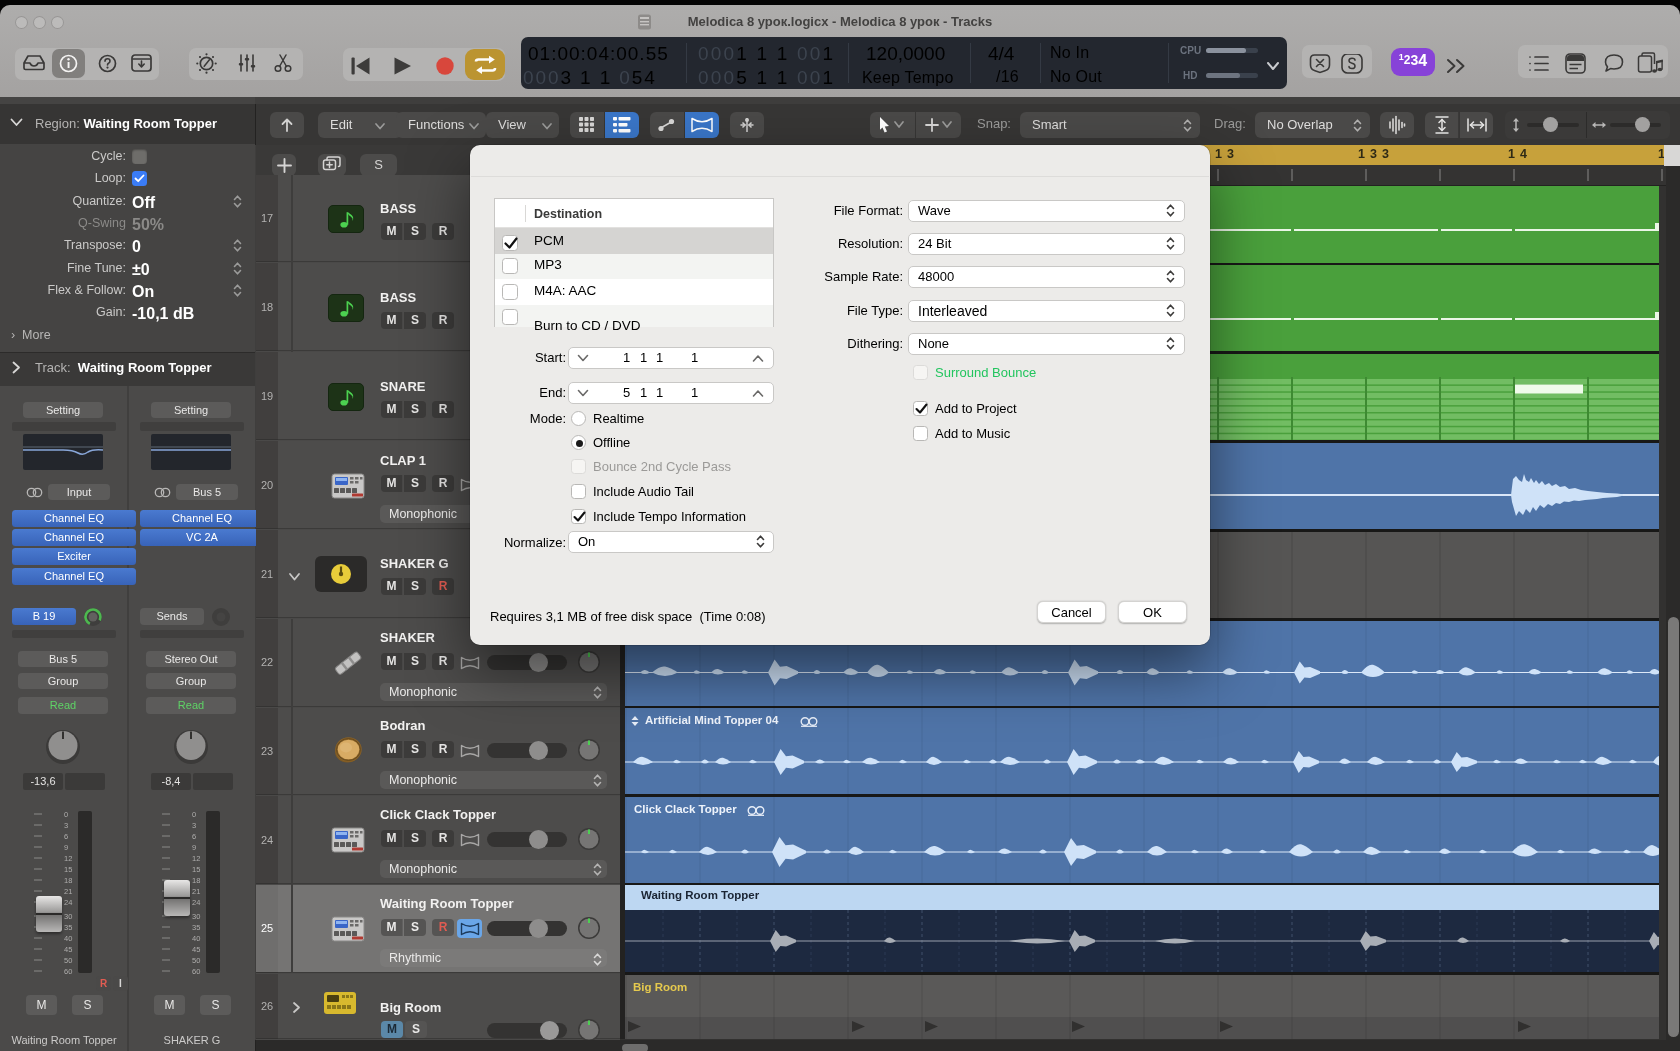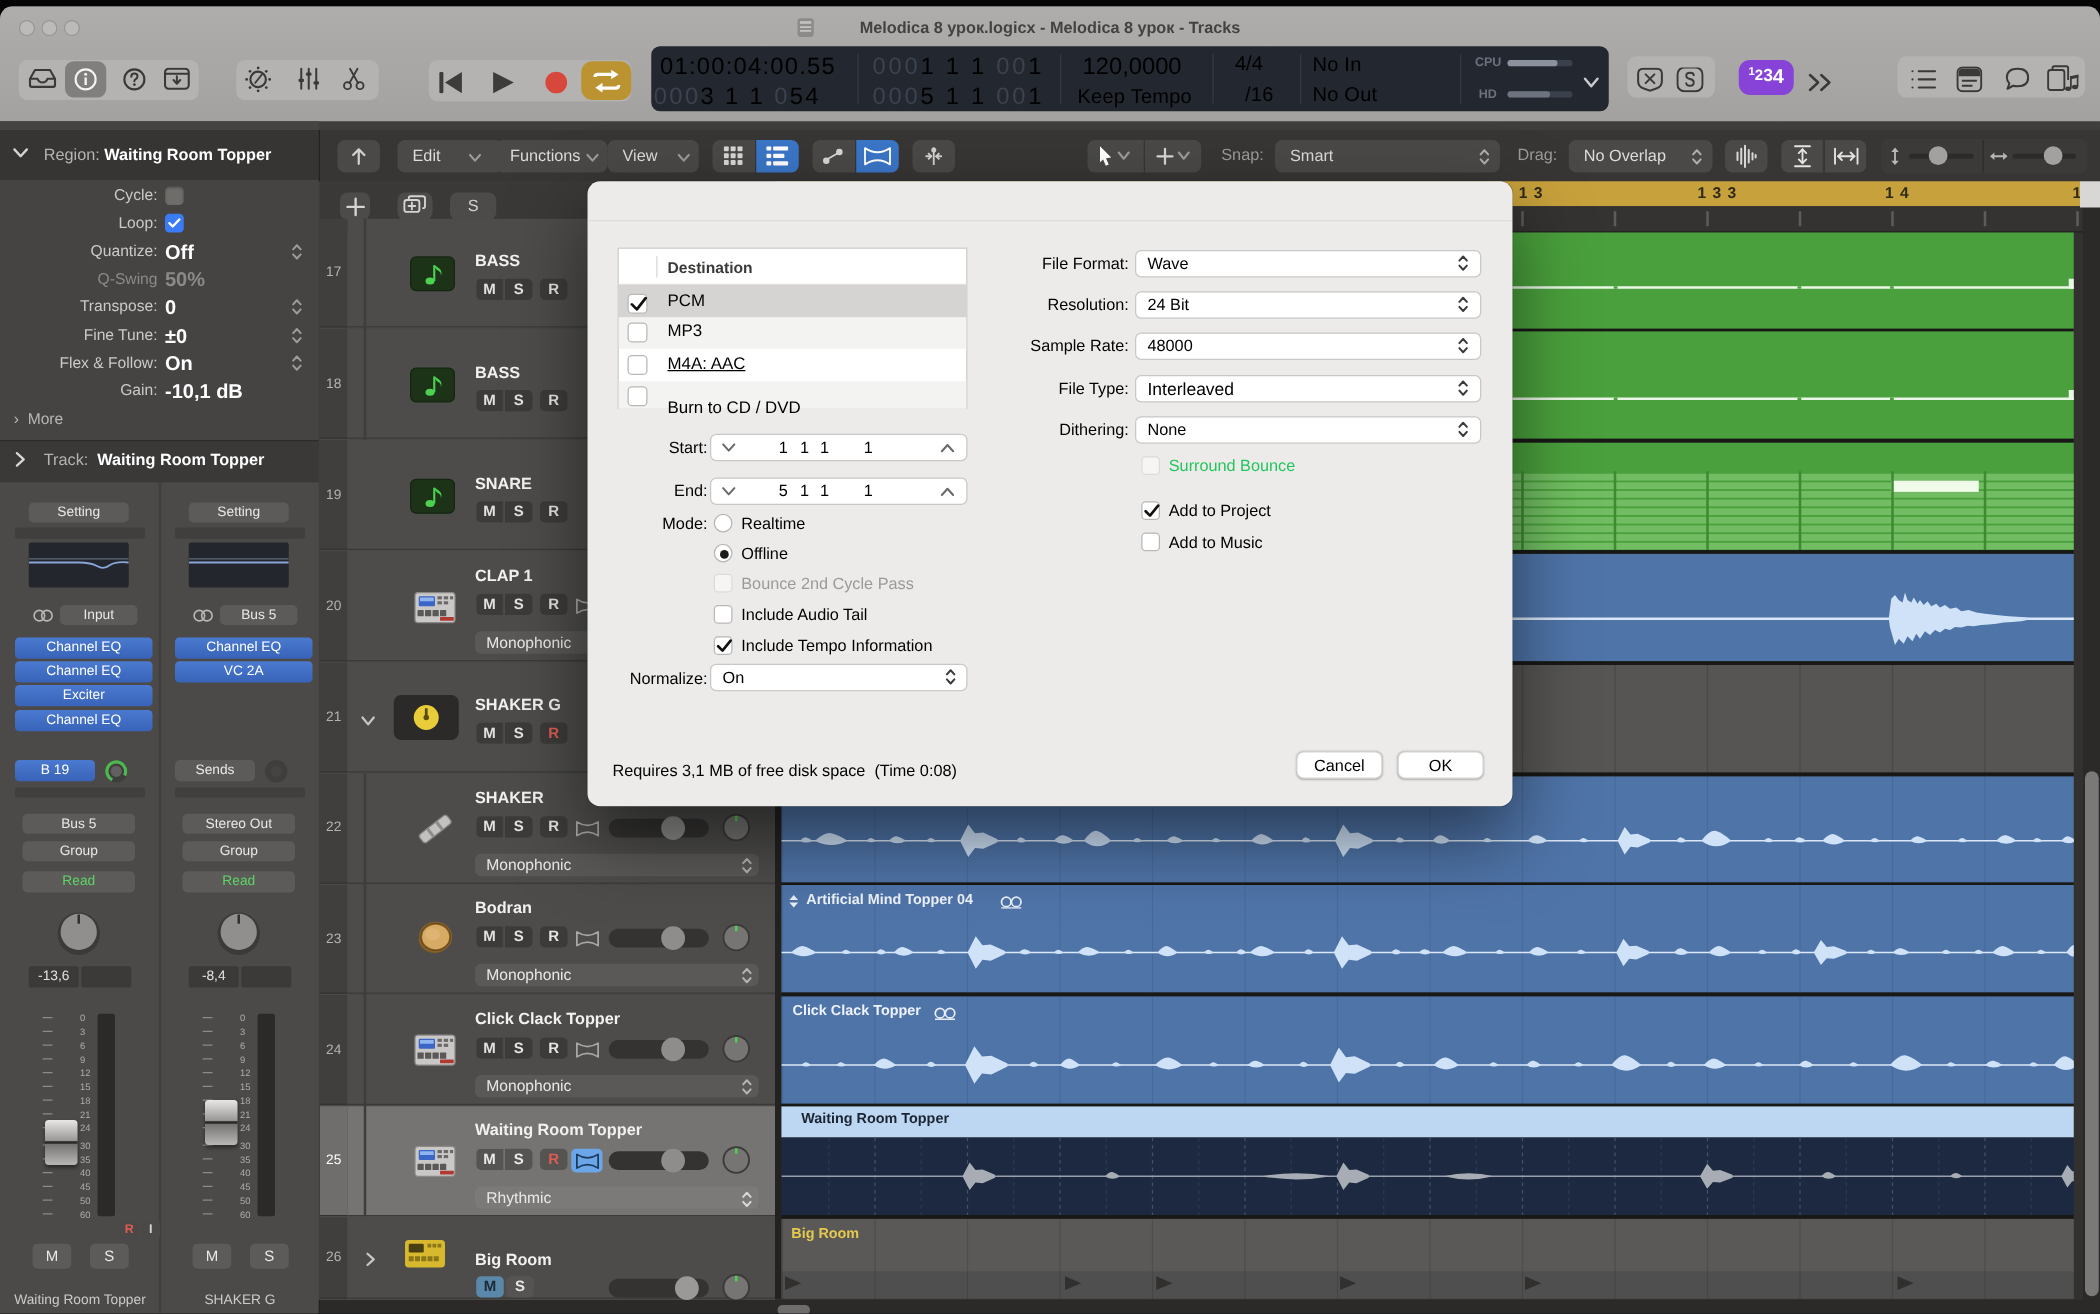--- a/index.html
+++ b/index.html
@@ -11,21 +11,21 @@
 #lcd{position:absolute;left:521px;top:32px;width:766px;height:52px;background:#23272f;border-radius:7px;color:#e9ebee;overflow:hidden;}
 .ld{color:#3c434e;}
 svg{display:block;}
 
 #insp{position:absolute;left:0;top:92px;width:255px;height:954px;background:#454443;}
 .irow{position:absolute;left:0;width:255px;height:22.2px;font-size:12.5px;color:#cbcac9;}
 .ilab{position:absolute;right:129px;top:3px;white-space:nowrap;}
 .ival{position:absolute;left:132px;top:3px;color:#fff;font-weight:bold;white-space:nowrap;}
 .dim{color:#8b8a88;}
 .pill{position:absolute;background:#5c5b5a;border-radius:4px;color:#e9e8e7;font-size:11px;text-align:center;white-space:nowrap;}
-.fx{position:absolute;background:linear-gradient(#4a7ad0,#3863b8);border-radius:3.5px;color:#fff;font-size:11px;text-align:center;width:110px;height:17px;line-height:17px;}
+.fx{position:absolute;background:linear-gradient(#4a7ad0,#3863b8);border-radius:3.5px;color:#fff;font-size:11px;text-align:center;width:124px;height:17px;line-height:17px;}
 
 #tmenu{position:absolute;left:256px;top:99px;width:1424px;height:41px;background:#373635;}
 .mb{position:absolute;height:26px;background:#4a4948;border-radius:6px;color:#dddcdb;font-size:13px;line-height:26px;text-align:left;}
 .mlab{position:absolute;color:#9b9b9a;font-size:13px;}
 #tctrl{position:absolute;left:256px;top:140px;width:364px;height:43px;background:#3a3938;}
 .cbtn{position:absolute;height:25px;background:#4c4b4a;border-radius:6px;color:#d5d4d3;}
 
 #hdrs{position:absolute;left:256px;top:183px;width:364px;height:852px;background:#4a4948;}
 .tname{position:absolute;left:124px;font-size:13px;font-weight:bold;color:#f2f1f0;white-space:nowrap;}
 .msr{position:absolute;width:22px;height:17px;background:#3c3b3a;border-radius:4px;color:#e4e3e2;font-size:12px;font-weight:bold;text-align:center;line-height:17px;}
@@ -133,21 +133,21 @@
         <path d="M16 0.8 L21.8 4.6 L16 8.4 Z" fill="#fcfbfa"></path>
         <path d="M9 11.2 L3.2 15.2 L9 19 Z" fill="#fcfbfa"></path>
       </svg>
 <div id="lcd"></div>
 <div class="a" style="left:528px;top:38px;font-size:19px;white-space:pre;letter-spacing:1.0px;">01:00:04:00.55</div>
 <div class="a" style="left:523px;top:62px;font-size:19px;white-space:pre;letter-spacing:1.9px;"><span class="ld">000</span>3&nbsp;1&nbsp;1&nbsp;<span class="ld">0</span>54</div>
 <div class="a" style="left:698px;top:38px;font-size:19px;white-space:pre;letter-spacing:2.2px;"><span class="ld">000</span>1&nbsp;1&nbsp;1&nbsp;<span class="ld">00</span>1</div>
 <div class="a" style="left:698px;top:62px;font-size:19px;white-space:pre;letter-spacing:2.2px;"><span class="ld">000</span>5&nbsp;1&nbsp;1&nbsp;<span class="ld">00</span>1</div>
 <div class="a" style="left:866px;top:38px;font-size:19px;white-space:pre;letter-spacing:0px;">120,0000</div>
 <div class="a" style="left:862px;top:64px;font-size:16px;white-space:pre;letter-spacing:0.2px;">Keep Tempo</div>
-<div class="a" style="left:988px;top:38px;font-size:16px;white-space:pre;letter-spacing:0px;">4/4</div>
+<div class="a" style="left:988px;top:38px;font-size:19px;white-space:pre;letter-spacing:0px;">4/4</div>
 <div class="a" style="left:996px;top:63px;font-size:16px;white-space:pre;letter-spacing:0.2px;">/16</div>
 <div class="a" style="left:1050px;top:39px;font-size:16px;white-space:pre;letter-spacing:0.2px;">No In</div>
 <div class="a" style="left:1050px;top:63px;font-size:16px;white-space:pre;letter-spacing:0.2px;">No Out</div>
 <div class="a" style="left:1180px;top:40px;font-size:10px;color:#6b727e;font-weight:bold;">CPU</div>
 <div class="a" style="left:1183px;top:65px;font-size:10px;color:#6b727e;font-weight:bold;">HD</div>
 <div class="a" style="left:1206px;top:43px;width:52px;height:5px;border-radius:2.5px;background:#3a414c;"></div>
 <div class="a" style="left:1206px;top:43px;width:40px;height:5px;border-radius:2.5px;background:#8b929e;"></div>
 <div class="a" style="left:1206px;top:68px;width:52px;height:5px;border-radius:2.5px;background:#3a414c;"></div>
 <div class="a" style="left:1206px;top:68px;width:34px;height:5px;border-radius:2.5px;background:#6d7480;"></div>
 <div class="a" style="left:686px;top:38px;width:1px;height:40px;background:#343a44;"></div>
@@ -1210,21 +1210,21 @@
 <div class="a" style="left:495px;top:248.5px;width:278px;height:25.5px;background:#f3f4f2;"></div>
 <div class="a" style="left:495px;top:299.5px;width:278px;height:22px;background:#f3f4f2;"></div>
 <div class="cb" style="left:502px;top:230px;width:16px;height:16px;"></div>
 <svg class="a" style="left:504px;top:232px;" width="14" height="13" viewBox="0 0 14 13">
         <path d="M1.5 6.5 L5.5 10.5 L12.5 1.5" stroke="#111" stroke-width="2.2" fill="none" stroke-linecap="round" stroke-linejoin="round"></path>
       </svg>
 <div class="a" style="left:534px;top:228px;font-size:13.5px;">PCM</div>
 <div class="cb" style="left:502px;top:253.0px;width:16px;height:16px;"></div>
 <div class="a" style="left:534px;top:252.0px;font-size:13.5px;">MP3</div>
 <div class="cb" style="left:502px;top:278.5px;width:16px;height:16px;"></div>
-<div class="a" style="left:534px;top:277.5px;font-size:13.5px;text-decoration:underline;">M4A: AAC</div>
+<div class="a" style="left:534px;top:277.5px;font-size:13.5px;">M4A: AAC</div>
 <div class="cb" style="left:502px;top:304.0px;width:16px;height:16px;"></div>
 <div class="a" style="left:534px;top:313px;font-size:13.5px;">Burn to CD / DVD</div>
 <div class="a" style="left:498px;top:345px;width:68px;text-align:right;font-size:13px;">Start:</div>
 <div class="dd" style="left:568px;top:342px;width:206px;"></div>
 <svg class="a" style="left:577px;top:349px;" width="12" height="9" viewBox="0 0 12 9">
         <path d="M1.5 1.5 L6 6.5 L10.5 1.5" stroke="#6a6968" stroke-width="1.6" fill="none" stroke-linecap="round" stroke-linejoin="round"></path>
       </svg>
 <svg class="a" style="left:752px;top:349px;" width="12" height="9" viewBox="0 0 12 9">
         <path d="M1.5 7 L6 2 L10.5 7" stroke="#6a6968" stroke-width="1.6" fill="none" stroke-linecap="round" stroke-linejoin="round"></path>
       </svg>

